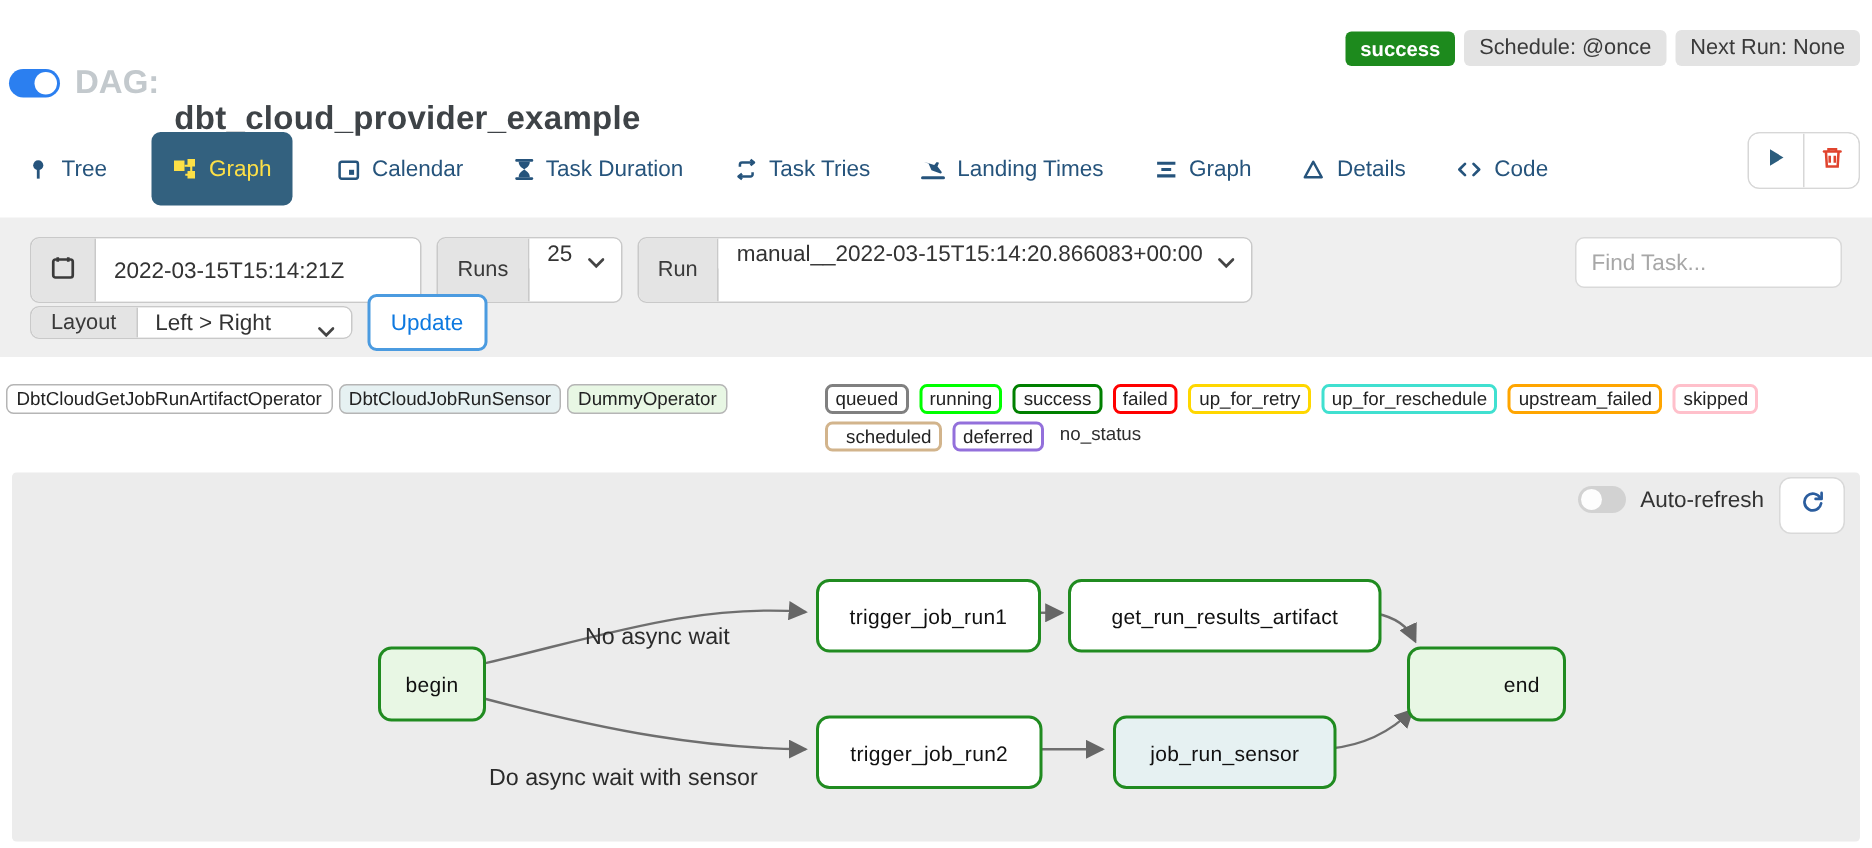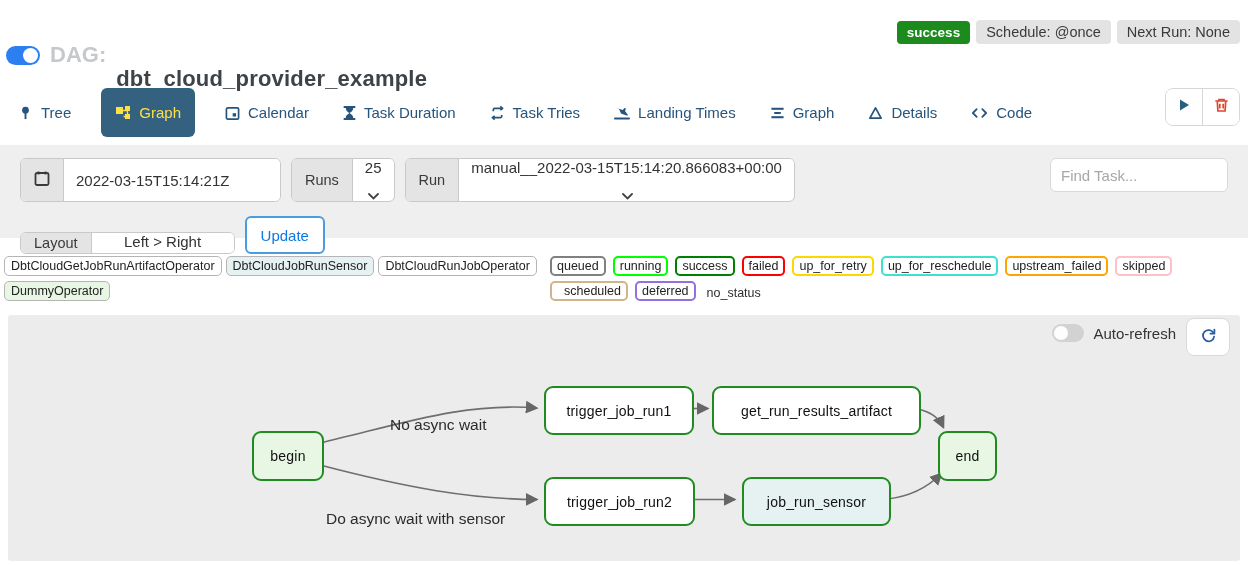--- a/index.html
+++ b/index.html
@@ -29,36 +29,36 @@
 
   
   .filterbar{position:absolute;top:145px;left:0;width:1248px;height:93px;background:#efefef;}
   .frow1{position:absolute;top:13px;left:20px;display:flex;align-items:stretch;gap:10px;}
   .group{display:flex;align-items:stretch;border-radius:6px;overflow:hidden;border:1px solid #c9c9c9;background:#fff;}
   .addon{display:flex;align-items:center;background:#e4e4e4;color:#3a3a3a;font-size:14.5px;
          padding:0 13px;border-right:1px solid #c9c9c9;}
   .tinput{border:none;outline:none;font-size:15px;color:#333;padding:4px 12px;height:34px;
           font-family:"Liberation Sans",sans-serif;background:#fff;}
   .selectbox{display:flex;align-items:center;gap:10px;background:#fff;padding:0 12px;height:20px;
-             font-size:15px;color:#333;cursor:pointer;flex-direction:column;}
+             font-size:15px;color:#333;cursor:pointer;}
   .chev{width:10px;height:7px;}
   .find-input{position:absolute;top:13px;right:20px;width:156px;height:32px;border:1px solid #d9d9d9;
               border-radius:6px;padding:0 10px;font-size:15px;color:#333;outline:none;
               font-family:"Liberation Sans",sans-serif;}
   .find-input::placeholder{color:#a7a7a7;}
-  .frow2{position:absolute;top:51px;left:20px;display:flex;align-items:flex-end;gap:10px;margin-top:20px;}
+  .frow2{position:absolute;top:51px;left:20px;display:flex;align-items:center;gap:10px;}
   .update-btn{display:flex;align-items:center;justify-content:center;background:#fff;color:#0e79e0;
               border:2px solid #4b9be0;border-radius:6px;font-size:15px;padding:0 14px;height:34px;cursor:pointer;}
 
   
   .legend{position:absolute;top:256px;left:4px;display:flex;align-items:flex-start;}
   .ops{width:546px;display:flex;flex-wrap:wrap;gap:5px 4px;}
   .op-badge{border:1px solid #b5b5b5;border-radius:5px;background:#fff;color:#222;
             font-size:12.5px;padding:2px 6px;white-space:nowrap;}
-  .states{width:694px;display:flex;flex-wrap:wrap;gap:5px 7px;align-items:flex-end;}
+  .states{width:694px;display:flex;flex-wrap:wrap;gap:5px 7px;align-items:flex-start;}
   .state-badge{border:2px solid #999;border-radius:5px;background:#fff;color:#222;
                font-size:12.5px;padding:1px 5px;white-space:nowrap;}
   .no-status{font-size:12.5px;color:#2d2d2d;padding:1px 4px;}
 
   
   .graph{position:absolute;top:315px;left:8px;width:1232px;height:246px;background:#ececec;border-radius:3px;}
   .graph svg.edges{position:absolute;left:0;top:0;pointer-events:none;}
   .node{position:absolute;display:flex;align-items:center;justify-content:center;
         border:2.5px solid #208b20;border-radius:9px;font-size:14px;color:#101010;cursor:pointer;
         letter-spacing:.2px;}
@@ -243,21 +243,20 @@
         </div>
       </div>
       <div class="update-btn">Update</div>
     </div>
   </div>
 
   <div class="legend">
     <div class="ops">
       <span class="op-badge" style="background: rgb(255, 255, 255);">DbtCloudGetJobRunArtifactOperator</span>
       <span class="op-badge" style="background: rgb(230, 241, 242);">DbtCloudJobRunSensor</span>
-      <span class="op-badge" style="background: rgb(255, 255, 255);">DbtCloudRunJobOperator</span>
       <span class="op-badge" style="background: rgb(232, 247, 228);">DummyOperator</span>
     </div>
     <div class="states">
       <span class="state-badge" style="border-color: rgb(128, 128, 128);">queued</span>
       <span class="state-badge" style="border-color: rgb(0, 255, 0);">running</span>
       <span class="state-badge" style="border-color: rgb(0, 128, 0);">success</span>
       <span class="state-badge" style="border-color: rgb(255, 0, 0);">failed</span>
       <span class="state-badge" style="border-color: rgb(255, 215, 0);">up_for_retry</span>
       <span class="state-badge" style="border-color: rgb(64, 224, 208);">up_for_reschedule</span>
       <span class="state-badge" style="border-color: rgb(255, 165, 0);">upstream_failed</span>
@@ -281,21 +280,21 @@
         <path d="M682,93.5 H700" marker-end="url(#arr)"></path>
         <path d="M909,94 C923,96.5 931,103 935.5,112.5" marker-end="url(#arr)"></path>
         <path d="M683,184.5 H727" marker-end="url(#arr)"></path>
         <path d="M879,184 C904,181.5 921,171 933.5,158.5" marker-end="url(#arr)"></path>
       </g>
     </svg>
 
     <div class="node n-begin" style="background: rgb(232, 247, 228);">begin</div>
     <div class="node n-tjr1" style="background: rgb(255, 255, 255);">trigger_job_run1</div>
     <div class="node n-grra" style="background: rgb(255, 255, 255);">get_run_results_artifact</div>
-    <div class="node n-end" style="background: rgb(232, 247, 228);">end</div>
+    <div class="node n-end" style="background: rgb(232, 247, 228); padding-left: 47px;">end</div>
     <div class="node n-tjr2" style="background: rgb(255, 255, 255);">trigger_job_run2</div>
     <div class="node n-jrs" style="background: rgb(230, 241, 242);">job_run_sensor</div>
 
     <div class="edge-label el-1">No async wait</div>
     <div class="edge-label el-2">Do async wait with sensor</div>
 
     <div class="autorow">
       <div class="mini-toggle">
           <div class="knob"></div>
         </div>

